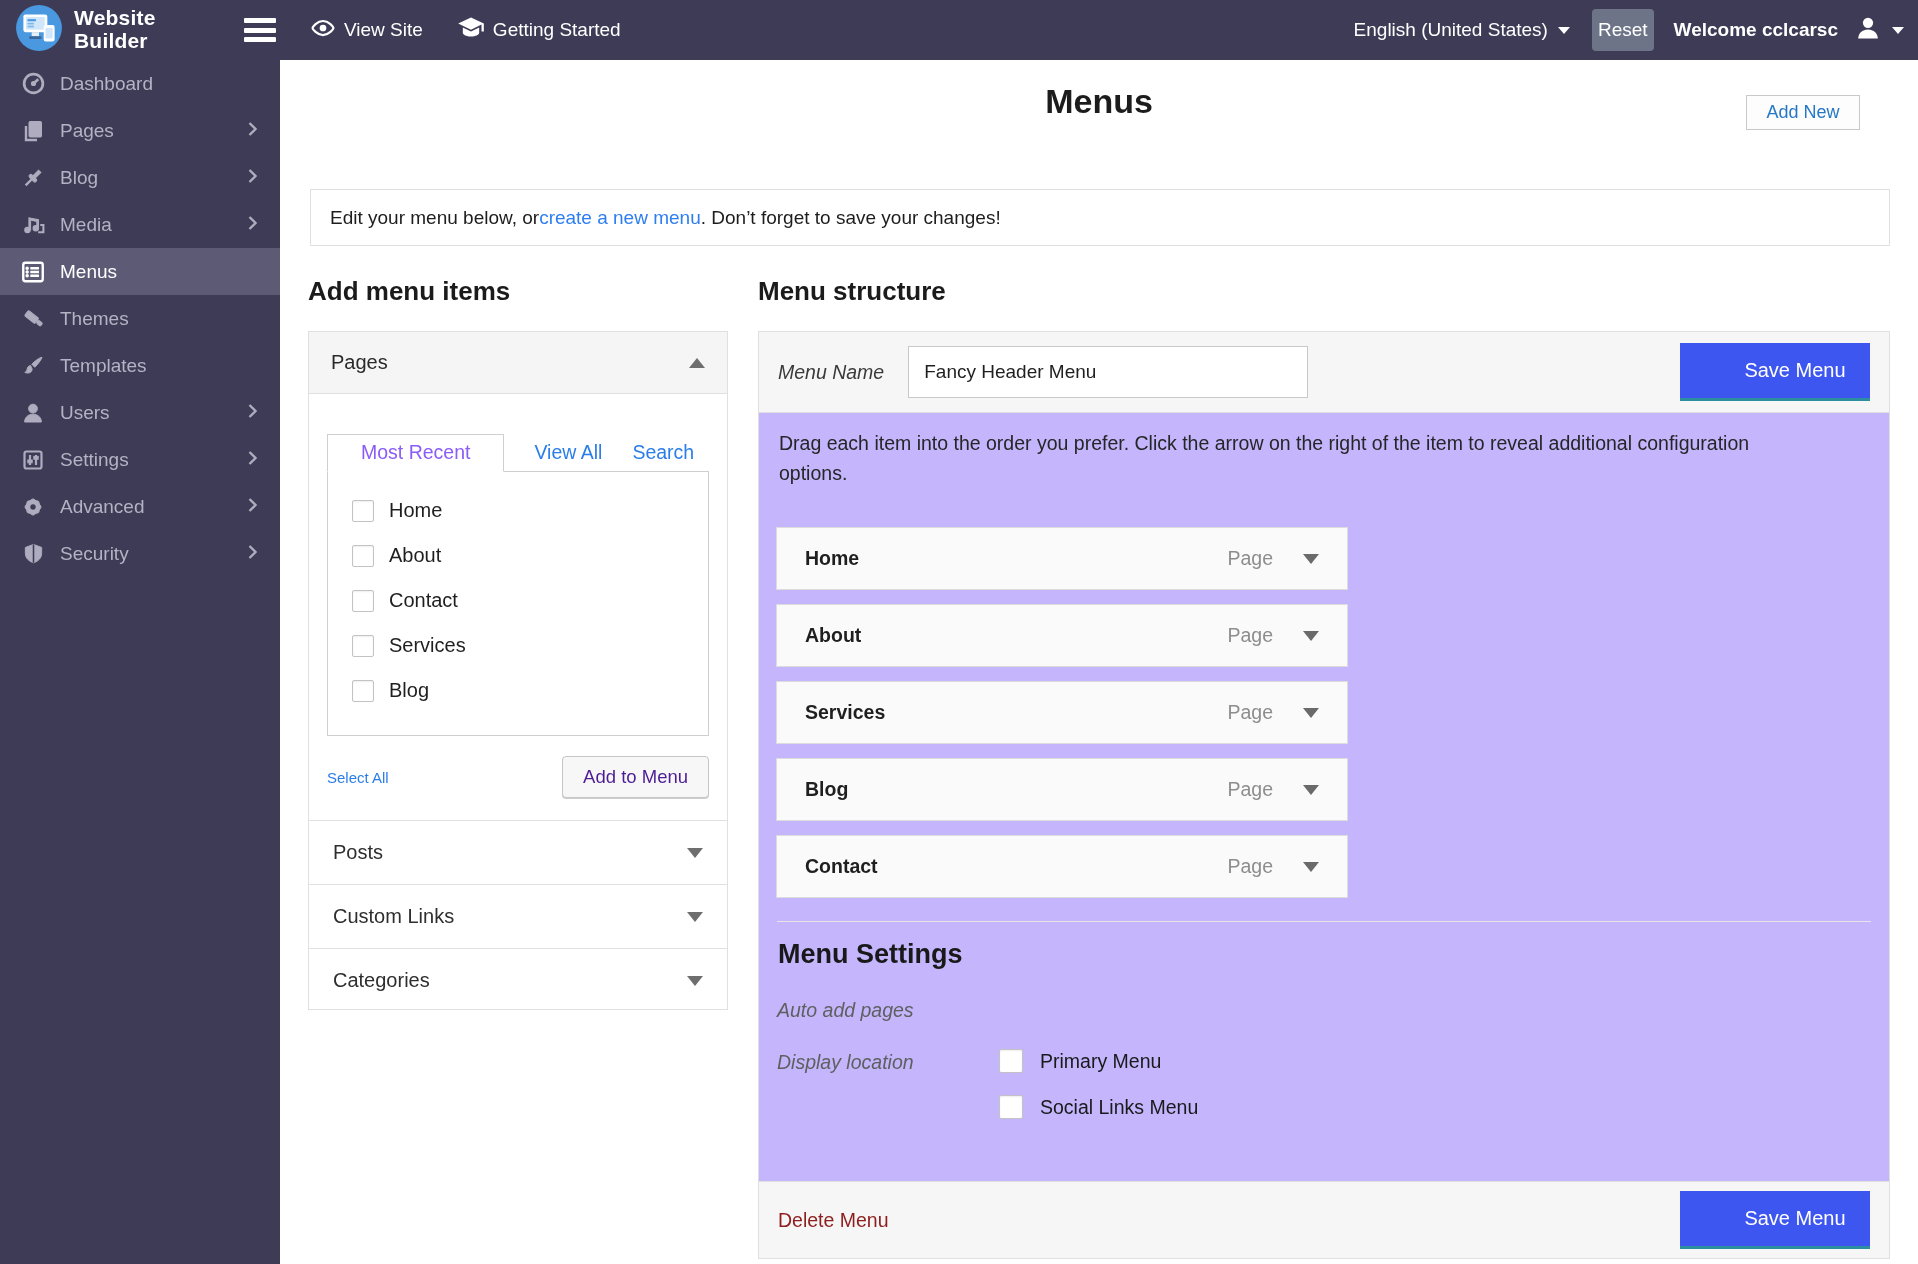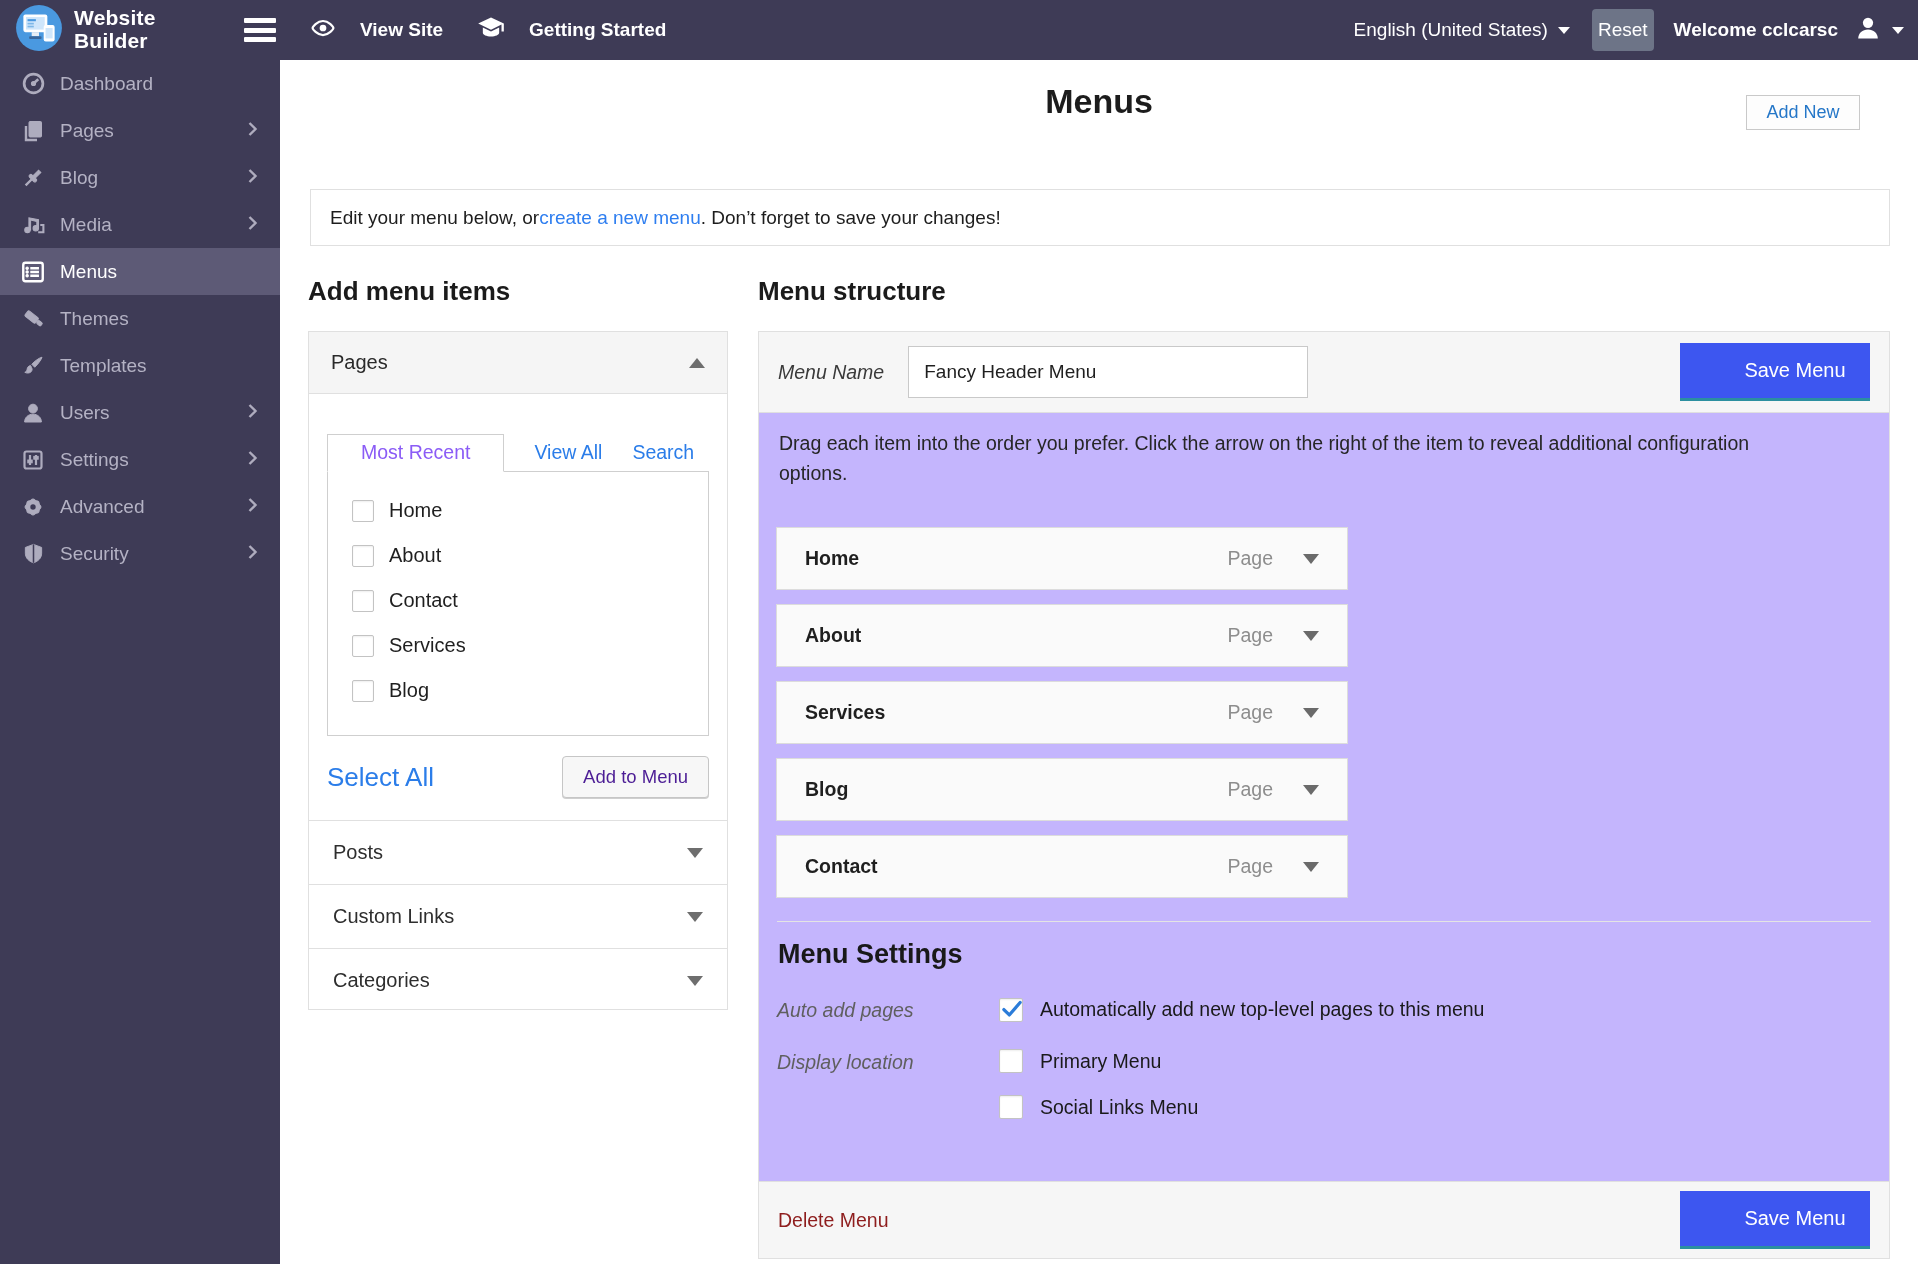--- a/index.html
+++ b/index.html
@@ -5,21 +5,21 @@
   * { margin:0; padding:0; box-sizing:border-box; }
   html,body { width:1918px; height:1264px; font-family:"Liberation Sans", sans-serif; background:#fff; }
   #canvas { position:relative; width:1918px; height:1264px; overflow:hidden; background:#fff; }
 
   
   .topbar { position:absolute; left:0; top:0; width:1918px; height:60px; background:#3e3b56; display:flex; align-items:center; z-index:10; }
   .logo-wrap { width:236px; display:flex; align-items:center; padding-left:14px; gap:10px; }
   .logo-title { color:#fff; font-size:21px; font-weight:700; line-height:1.08; letter-spacing:.2px; }
   .hamburger { width:32px; height:24px; display:flex; flex-direction:column; justify-content:space-between; cursor:pointer; margin-left:8px; }
   .hamburger span { display:block; height:5px; background:#fff; border-radius:1px; }
-  .top-item { display:flex; align-items:center; gap:24px; color:#fff; font-size:19px; font-weight:700; margin-left:34px; cursor:pointer; }
+  .top-item { display:flex; align-items:center; gap:8px; color:#fff; font-size:19px; font-weight:400; margin-left:34px; cursor:pointer; }
   .top-right { margin-left:auto; display:flex; align-items:center; padding-right:14px; }
   .lang { color:#fff; font-size:19px; font-weight:500; display:flex; align-items:center; gap:10px; cursor:pointer; }
   .caret-down { width:0; height:0; border-left:6px solid transparent; border-right:6px solid transparent; border-top:7px solid #fff; }
   .reset-btn { margin-left:22px; background:#6d7487; color:#fff; border:none; border-radius:4px; font-size:19px; font-weight:500; padding:10px 6px; cursor:pointer; font-family:inherit; }
   .welcome { color:#fff; font-size:19px; font-weight:700; margin-left:20px; }
   .user-menu { display:flex; align-items:center; gap:10px; margin-left:16px; cursor:pointer; }
 
   
   .sidebar { position:absolute; left:0; top:60px; width:280px; height:1204px; background:#3e3b56; z-index:9; }
   .side-item { position:relative; height:47px; display:flex; align-items:center; color:#b4b2c4; cursor:pointer; }
@@ -47,21 +47,21 @@
   .tri-down { width:0; height:0; border-left:8px solid transparent; border-right:8px solid transparent; border-top:10px solid #6e6e6e; }
   .pages-body { height:426px; padding:40px 18px 0; }
   .tab-row { display:flex; align-items:center; }
   .tab-active { display:inline-block; background:#fff; border:1px solid #cfcfcf; border-bottom:1px solid #fff; padding:6px 33px 7px; font-size:19.5px; color:#8b5cf6; position:relative; z-index:2; margin-bottom:-1px; cursor:pointer; }
   .tab-link { font-size:19.5px; color:#2b7de9; margin-left:30px; cursor:pointer; }
   .check-list { border:1px solid #cfcfcf; height:265px; padding-top:16px; position:relative; z-index:1; background:#fff; }
   .check-row { display:flex; align-items:center; height:45px; padding-left:24px; }
   .checkbox { width:22px; height:22px; background:#fff; border:1px solid #c3c3c3; border-radius:2px; box-shadow:inset 0 1px 2px rgba(0,0,0,.07); flex:none; cursor:pointer; position:relative; }
   .check-row .c-label { font-size:20px; color:#1f1f1f; margin-left:15px; }
   .list-actions { margin-top:20px; display:flex; align-items:center; }
-  .select-all { font-size:26px; color:#2b7de9; cursor:pointer; }
+  .select-all { font-size:15px; color:#2b7de9; cursor:pointer; }
   .add-to-menu-btn { margin-left:auto; font-size:18.5px; color:#4c1d95; background:#f7f7f7; border:1px solid #c6c6c6; border-radius:4px; padding:9px 20px; box-shadow:0 1px 0 #cfcfcf; cursor:pointer; font-family:inherit; }
   .acc-row { height:64px; border-top:1px solid #e0e0e0; display:flex; align-items:center; padding:0 24px; cursor:pointer; }
   .acc-row .a-label { font-size:20px; color:#2e2e2e; }
   .acc-row .tri-down { margin-left:auto; }
 
   
   .right-card { position:absolute; left:758px; top:331px; width:1132px; height:928px; border:1px solid #e0e0e0; background:#c4b5fd; }
   .ms-header { height:81px; background:#f6f6f6; border-bottom:1px solid #e0e0e0; display:flex; align-items:center; padding:0 19px; }
   .mn-label { font-style:italic; font-size:19.5px; color:#3a3a3a; }
   .mn-input { margin-left:24px; width:400px; height:52px; border:1px solid #c9c9c9; font-size:19px; color:#1f1f1f; padding:0 15px; font-family:inherit; background:#fff; }
@@ -383,30 +383,20 @@
       <div class="menu-item">
         <span class="mi-label">Contact</span>
         <span class="mi-type">Page</span>
         <span class="mi-caret"></span>
       </div>
     </div>
     <div class="settings-sec">
       <h3 class="settings-title">Menu Settings</h3>
       <div class="set-row">
         <span class="set-label">Auto add pages</span>
-        <div class="opt">
-          <span class="checkbox">
-            <span class="checkmark">
-              <svg width="26" height="26" viewBox="0 0 24 24">
-                  <path d="M4.5 12.5l5 5L19.5 6" fill="none" stroke="#2b7cd9" stroke-width="3" stroke-linecap="round" stroke-linejoin="round"></path>
-                </svg>
-            </span>
-          </span>
-          <span class="o-label">Automatically add new top-level pages to this menu</span>
-        </div>
       </div>
       <div class="set-row">
         <span class="set-label">Display location</span>
         <div class="opt-col">
           <div class="opt">
             <span class="checkbox"></span>
             <span class="o-label">Primary Menu</span>
           </div>
           <div class="opt">
             <span class="checkbox"></span>

